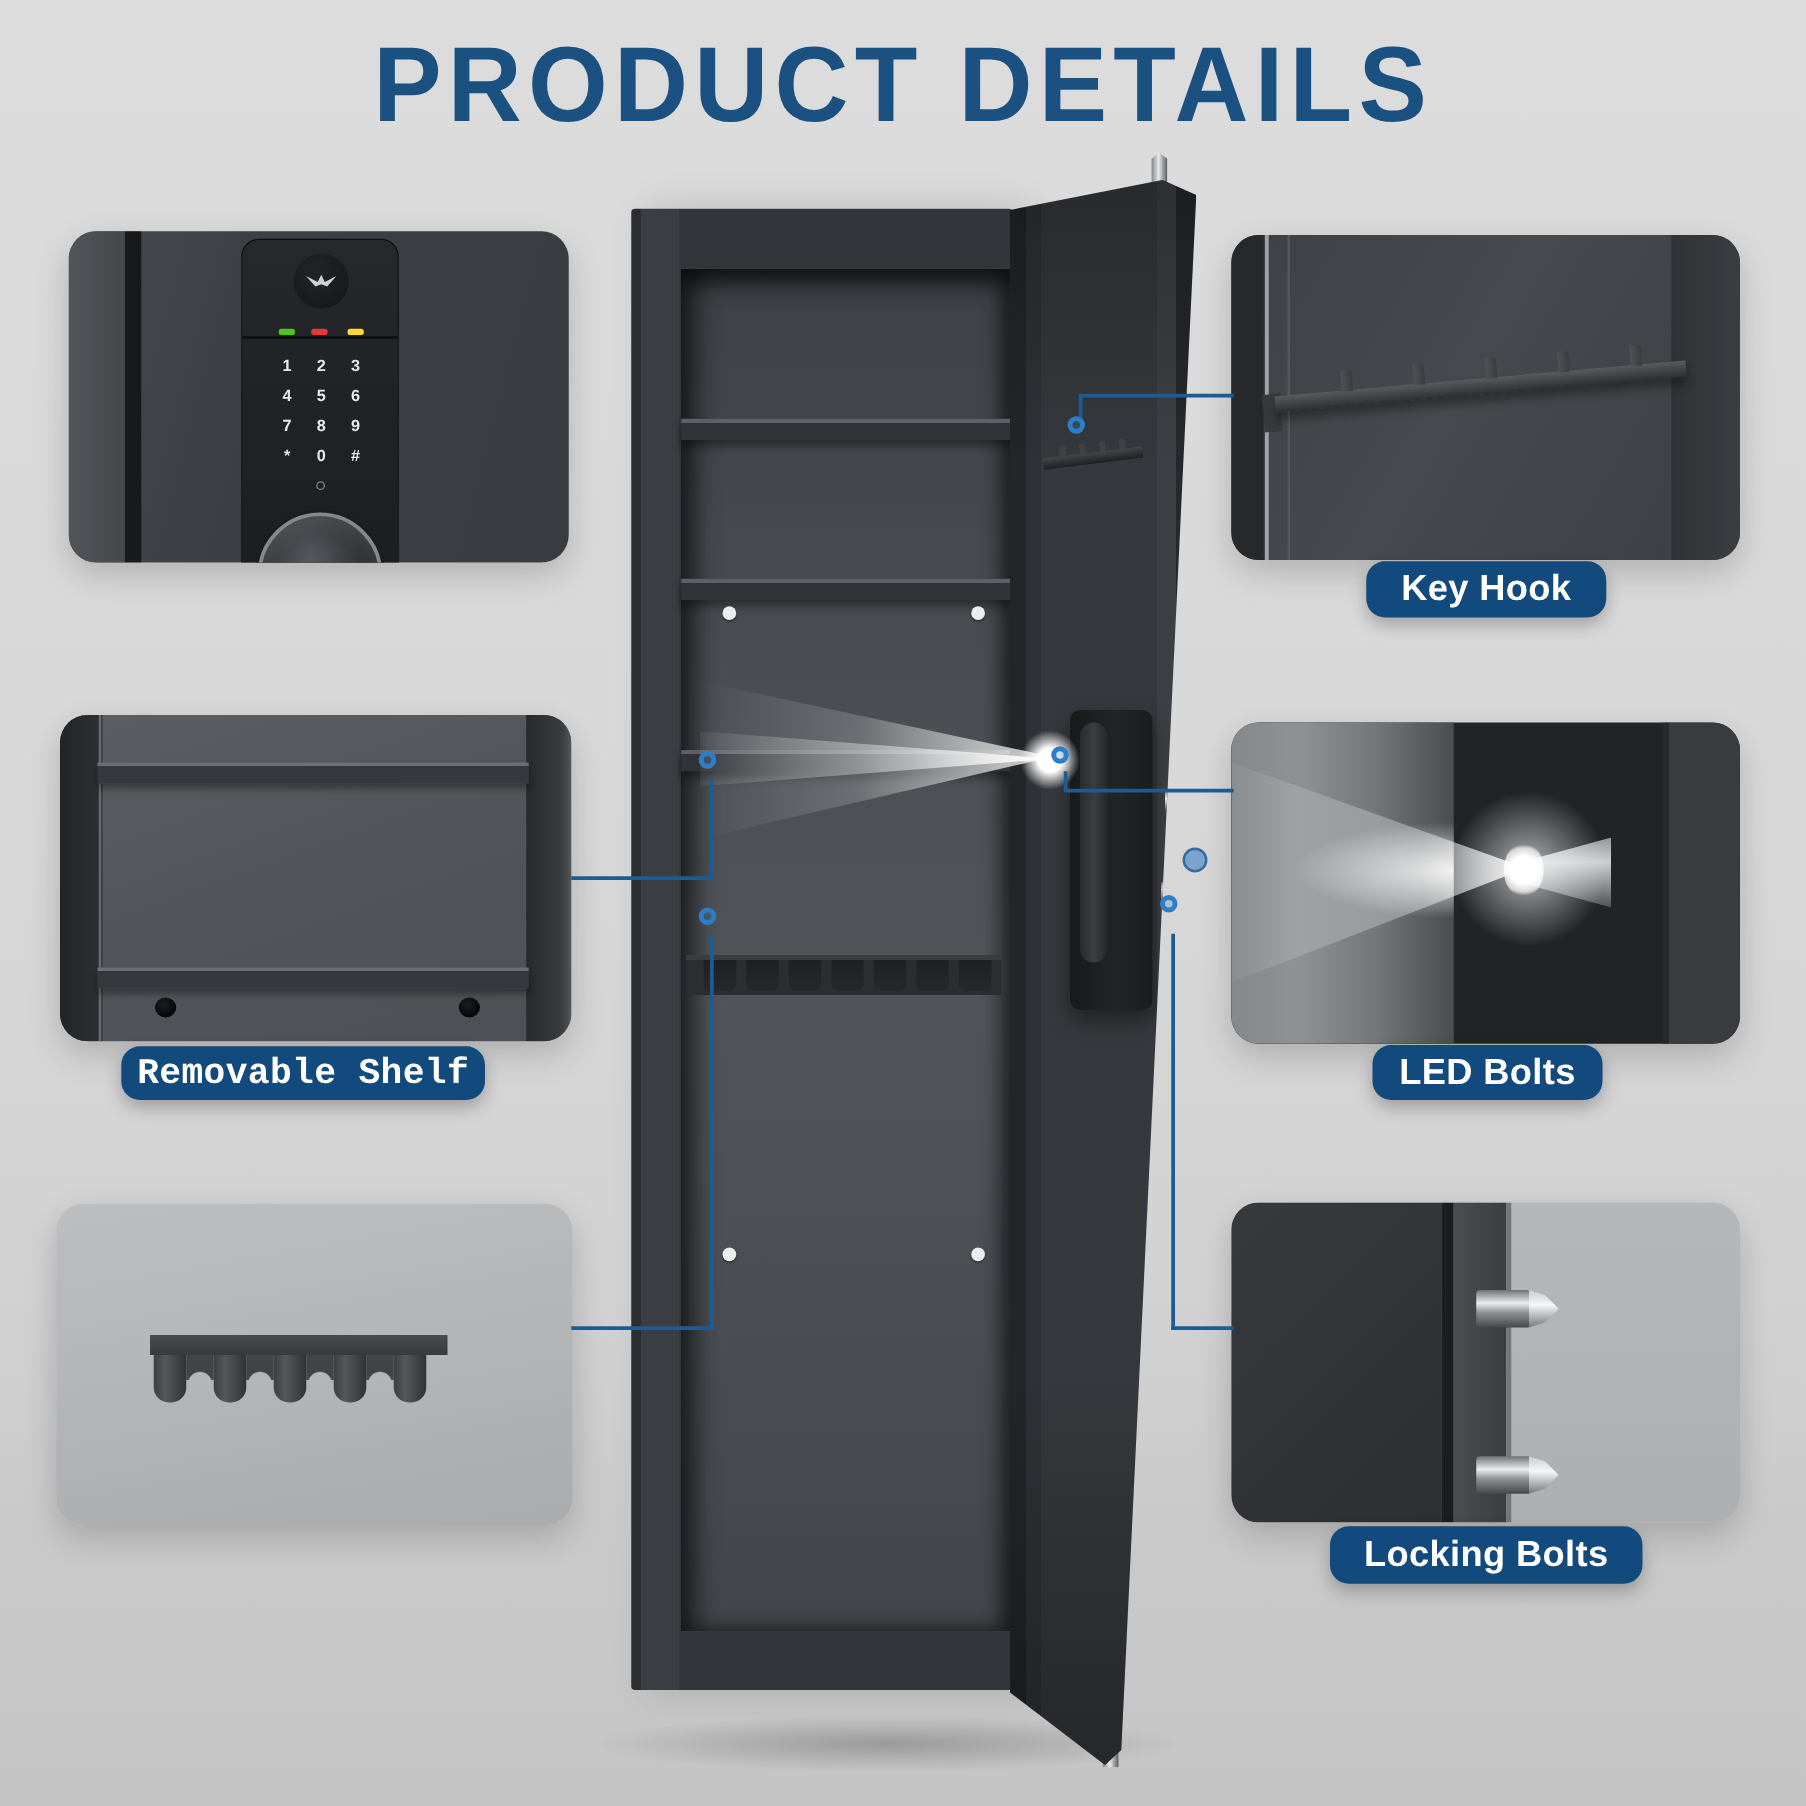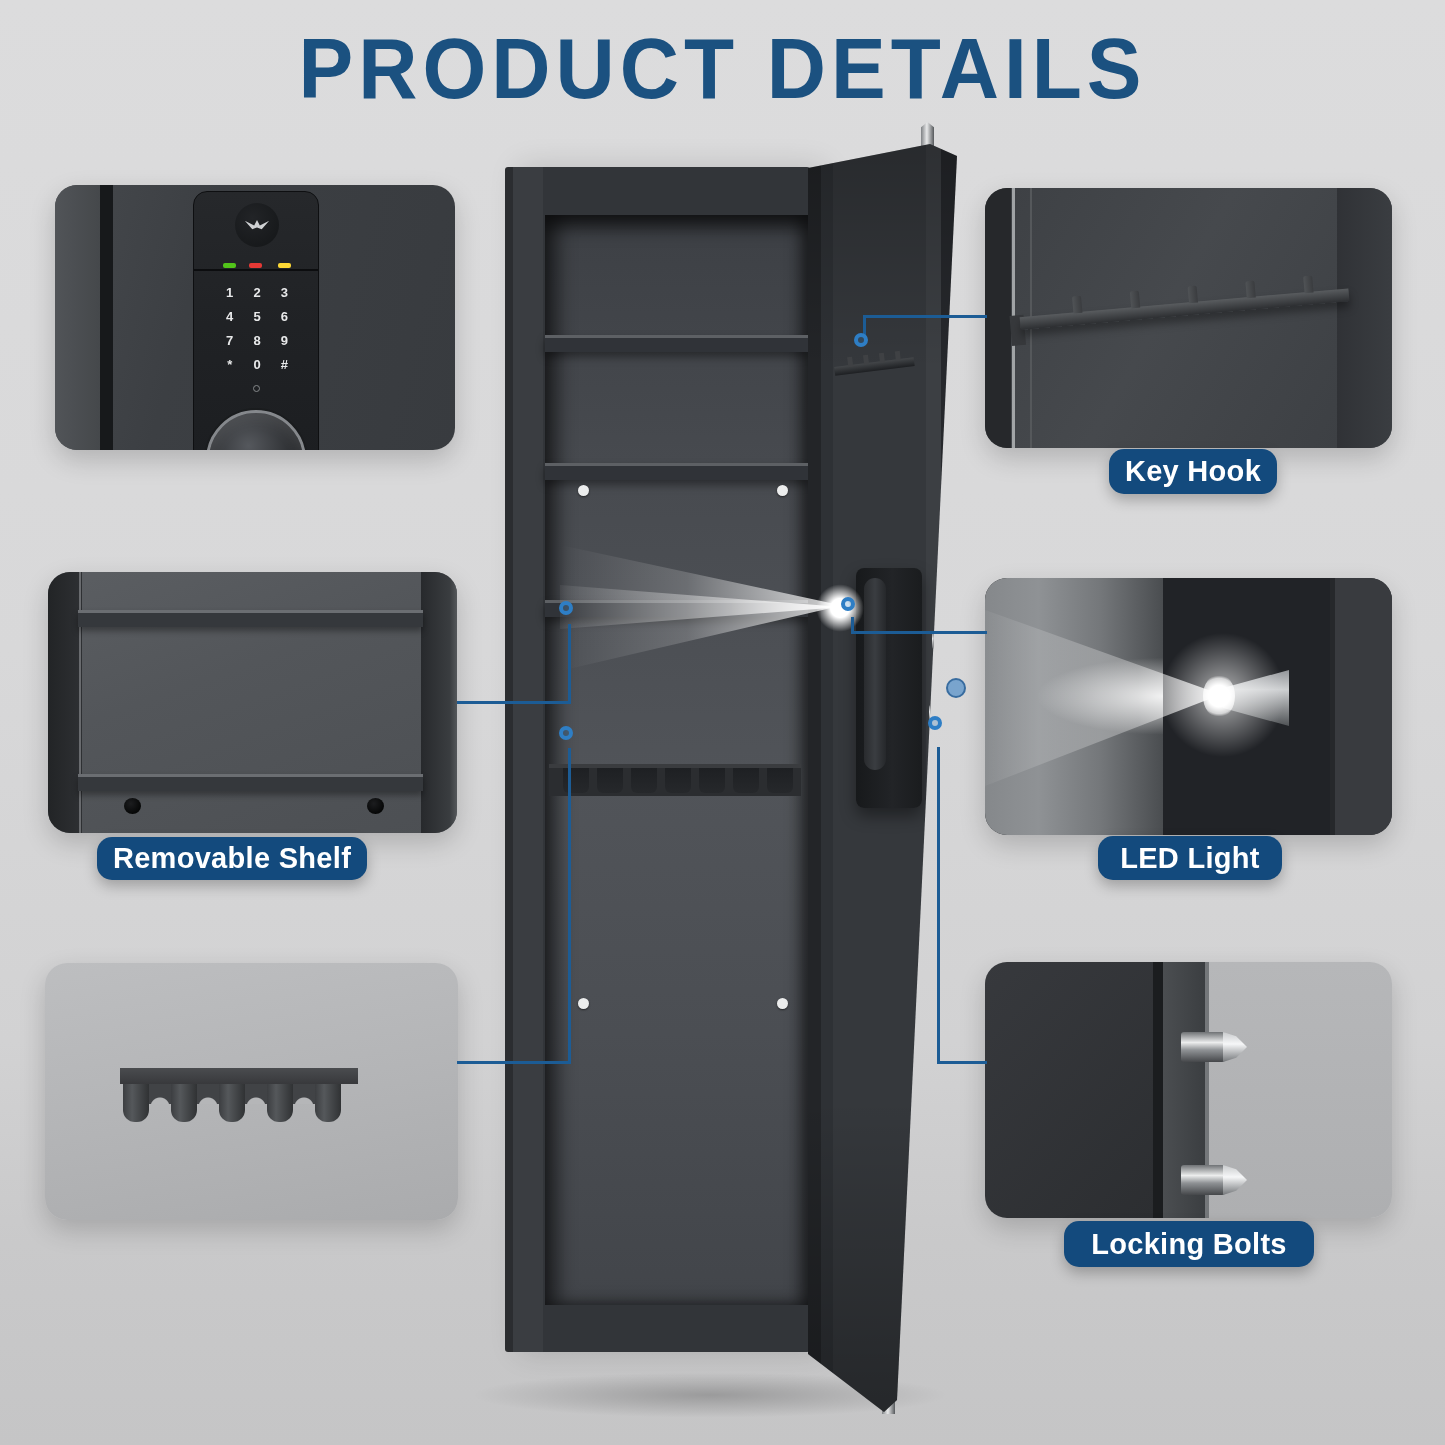--- a/index.html
+++ b/index.html
@@ -227,21 +227,21 @@
 
   <div class="card" id="card-shelf">
     <div class="edge-l"></div>
     <div class="edge-l-hl"></div>
     <div class="edge-r"></div>
     <div class="shelf-bar" style="top:38px;"></div>
     <div class="shelf-bar" style="top:202px;"></div>
     <div class="shelf-hole" style="left:76px;top:226px;"></div>
     <div class="shelf-hole" style="left:319px;top:226px;"></div>
   </div>
-  <div class="pill" style="left:97px;top:837px;width:270px;height:43px;">Removable Shelf</div>
+  <div class="pill" style="left:97px;top:837px;width:291px;height:43px;font-family:Liberation Mono, monospace;">Removable Shelf</div>
 
   <div class="card" id="card-gunframe">
     <div class="rack-bar"></div>
     <div class="rack-web" style="left:104px;background:radial-gradient(circle at 50% 115%,#b5b6b8 0 9px,#414346 10px);"></div>
     <div class="rack-web" style="left:152px;background:radial-gradient(circle at 50% 115%,#b5b6b8 0 9px,#414346 10px);"></div>
     <div class="rack-web" style="left:200px;background:radial-gradient(circle at 50% 115%,#b5b6b8 0 9px,#414346 10px);"></div>
     <div class="rack-web" style="left:248px;background:radial-gradient(circle at 50% 115%,#b5b6b8 0 9px,#414346 10px);"></div>
     <div class="rack-peg" style="left:78px;"></div>
     <div class="rack-peg" style="left:126px;"></div>
     <div class="rack-peg" style="left:174px;"></div>
@@ -257,32 +257,32 @@
     <div class="hook-rail">
       <div class="endplate"></div>
       <div class="bar"></div>
       <div class="hook-tab" style="left:64px;"></div>
       <div class="hook-tab" style="left:122px;"></div>
       <div class="hook-tab" style="left:180px;"></div>
       <div class="hook-tab" style="left:238px;"></div>
       <div class="hook-tab" style="left:296px;"></div>
     </div>
   </div>
-  <div class="pill" style="left:1093px;top:449px;width:168px;height:45px;margin-left:16px;">Key Hook</div>
+  <div class="pill" style="left:1093px;top:449px;width:192px;height:45px;">Key Hook</div>
 
   <div class="card" id="card-led">
     <div class="lit"></div>
     <div class="lit-streak"></div>
     <div class="edge-r"></div>
     <div class="led-beam"></div>
     <div class="led-housing"></div>
     <div class="led-glow"></div>
     <div class="led-bulb"></div>
   </div>
-  <div class="pill" style="left:1098px;top:836px;width:184px;height:44px;">LED Light</div>
+  <div class="pill" style="left:1098px;top:836px;width:184px;height:44px;">LED Bolts</div>
 
   <div class="card" id="card-bolts">
     <div class="door-face"></div>
     <div class="gap"></div>
     <div class="door-edge"></div>
     <div class="edge-hl"></div>
     <div class="bolt" style="top:70px;"></div>
     <div class="bolt-tip" style="top:70px;"></div>
     <div class="bolt" style="top:203px;"></div>
     <div class="bolt-tip" style="top:203px;"></div>

